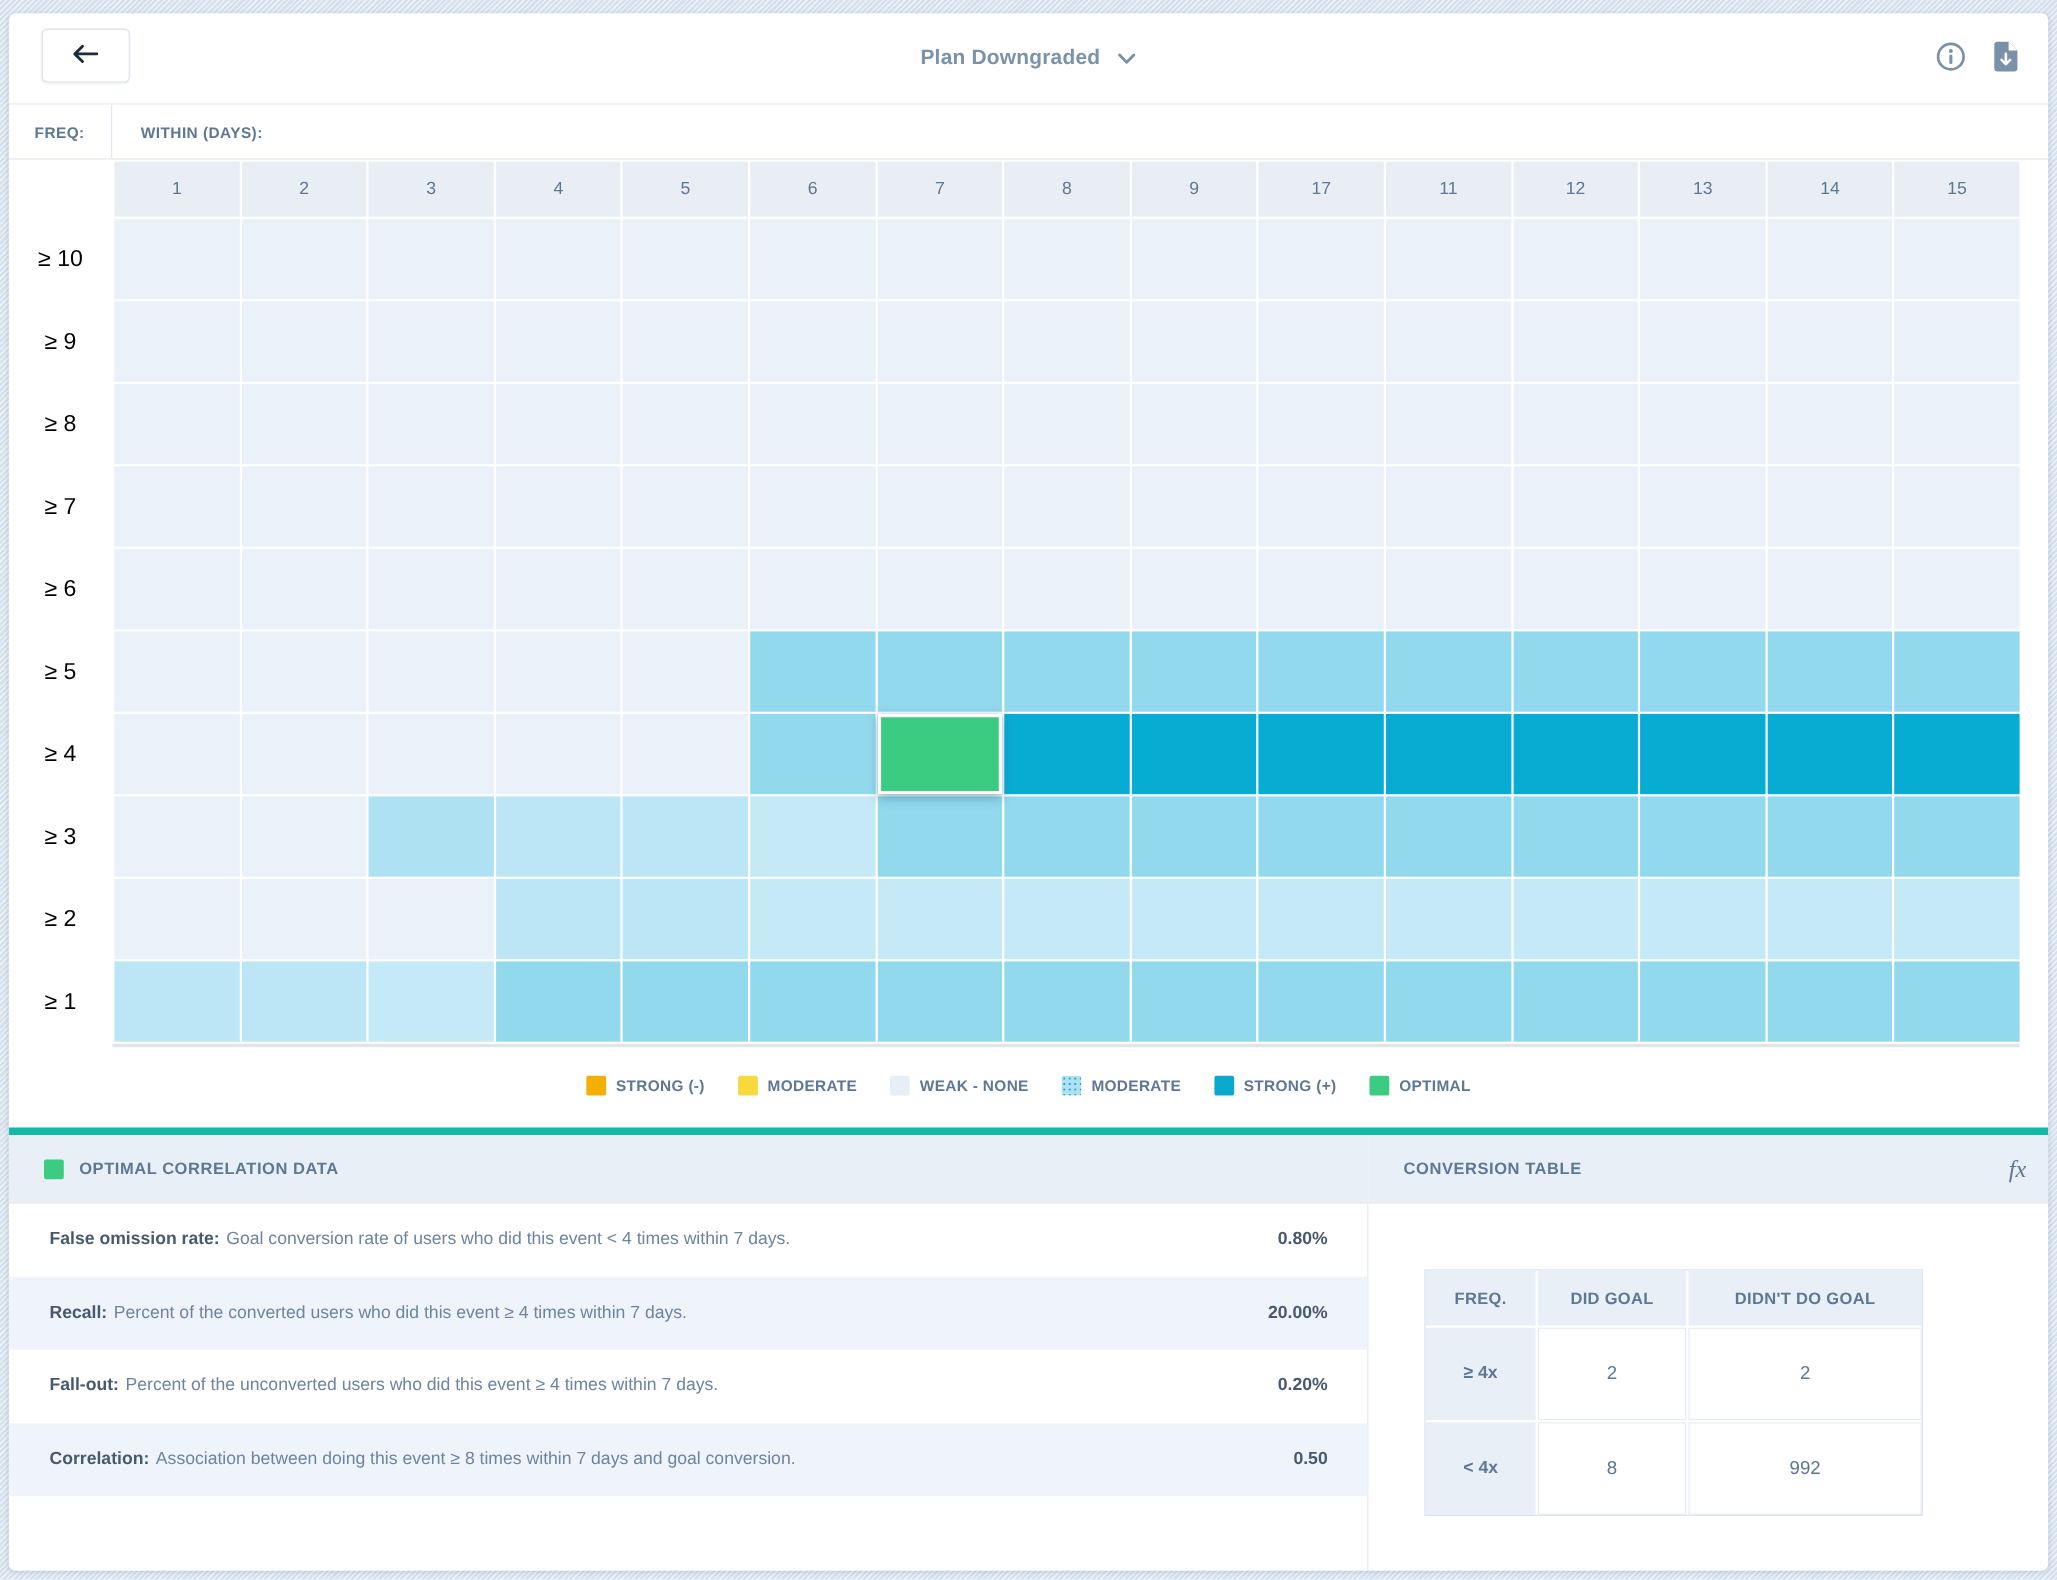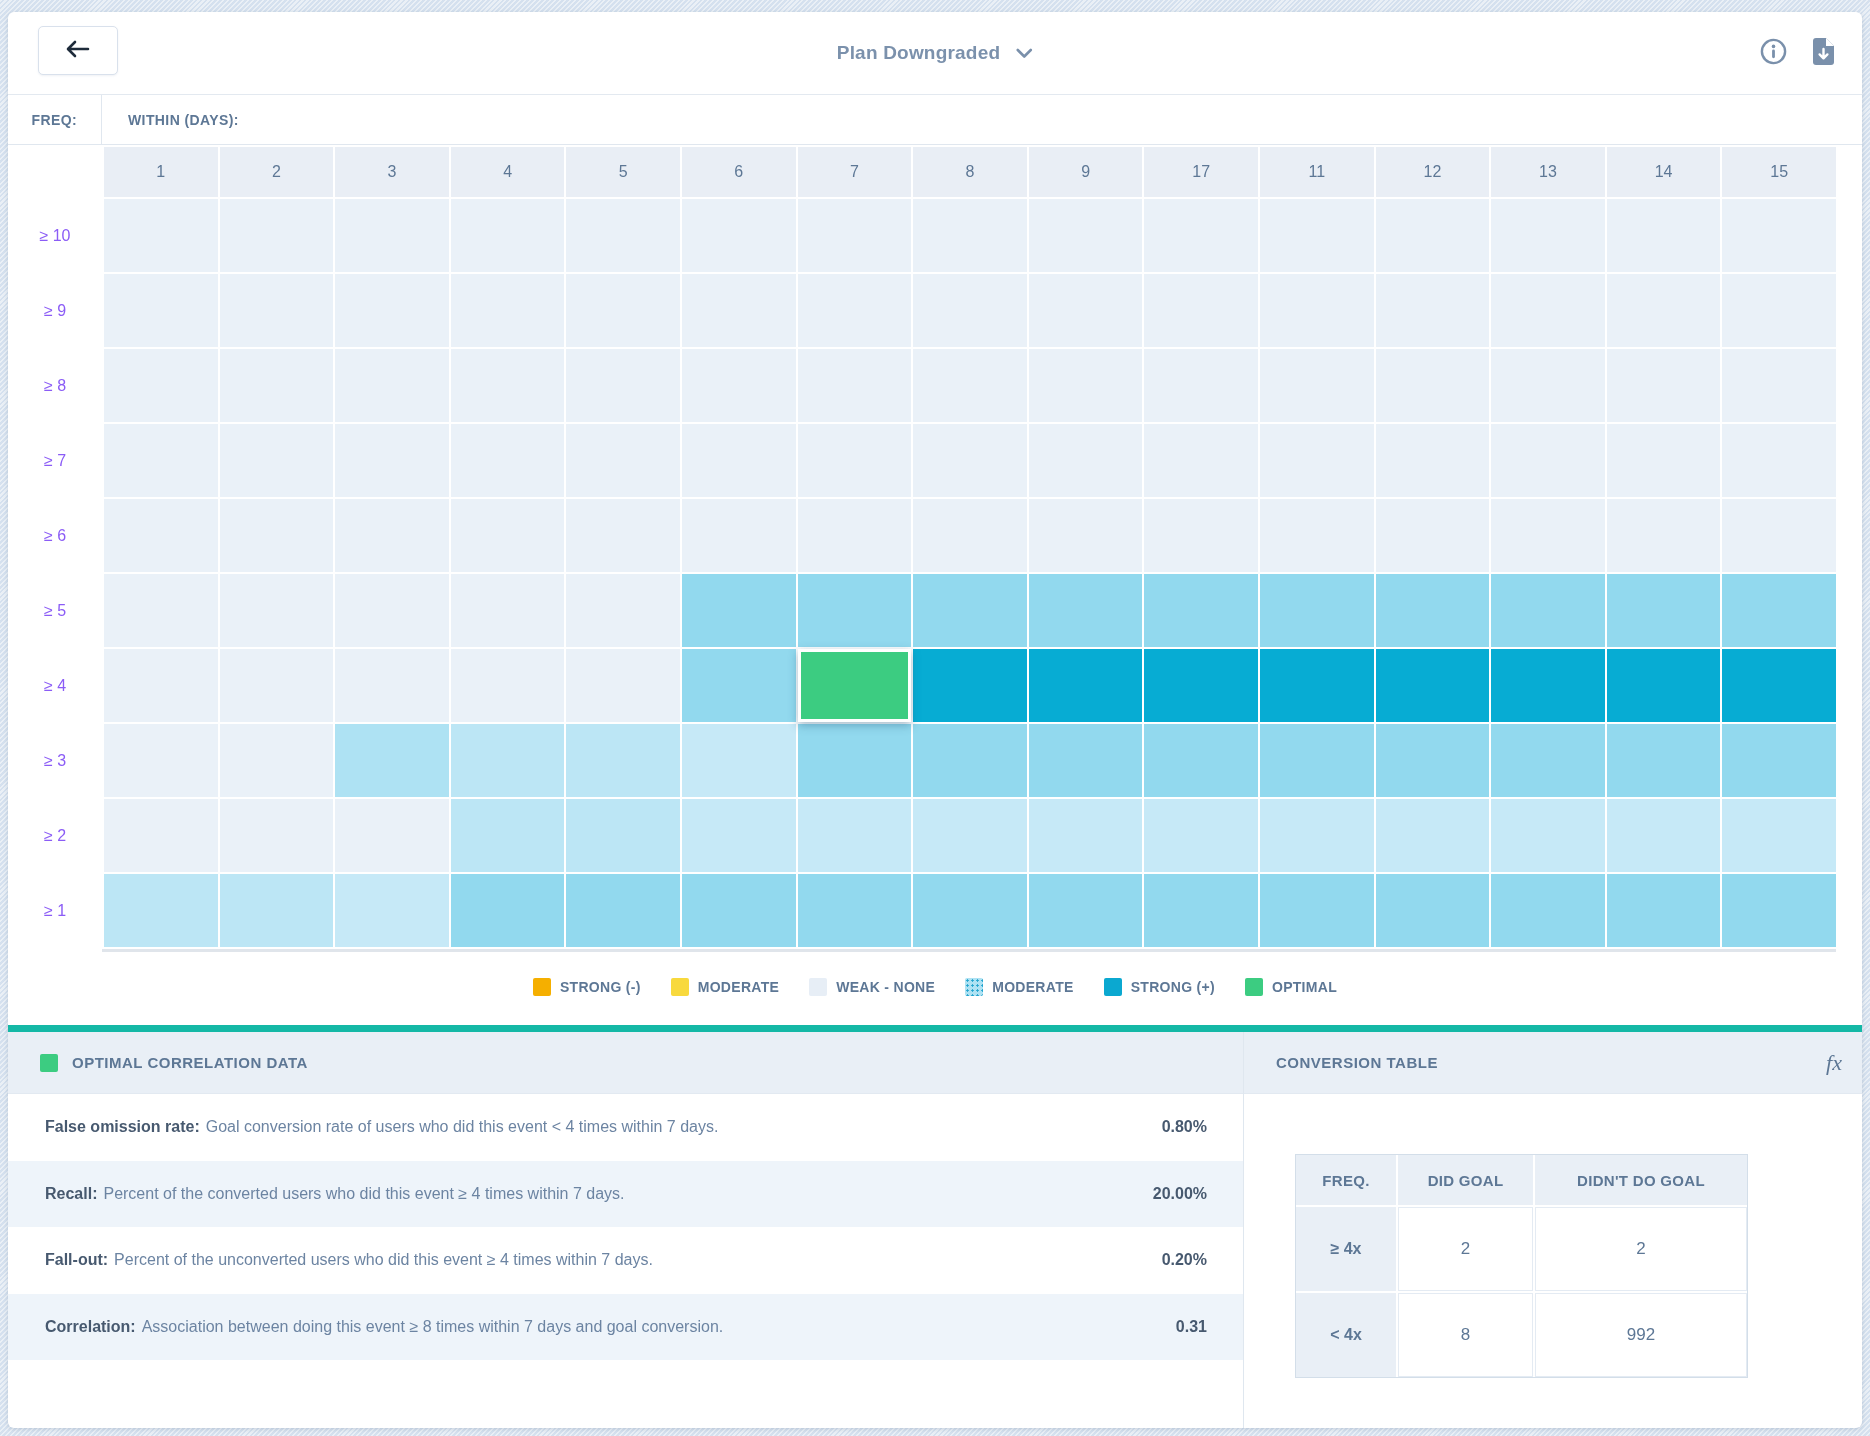--- a/index.html
+++ b/index.html
@@ -30,21 +30,21 @@
   .icon-btn { background:none; border:none; cursor:pointer; display:flex; align-items:center; justify-content:center; }
   
   .freq-row { height:50px; flex:0 0 50px; display:flex; align-items:stretch; border-bottom:1px solid #e0e7ef; }
   .freq-cell { width:94px; flex:0 0 94px; border-right:1px solid #e0e7ef; display:flex; align-items:center; justify-content:flex-end; padding-right:24px; }
   .within-cell { flex:1; display:flex; align-items:center; padding-left:26px; }
   .hdr-label { font-size:14px; font-weight:bold; color:#5d7795; letter-spacing:.4px; }
   
   .grid-wrap { padding:2px 26px 0 0; position:relative; }
   .grid-row { display:grid; grid-template-columns:94px repeat(15, 1fr); gap:2px; margin-bottom:2px; }
   .grid-row.headers .cell { background:#e9eef5; height:50px; color:#5d7795; font-size:16px; }
-  .grid-row .rowlabel { background:#fff; display:flex; align-items:center; justify-content:center; color:#8b5cf6; font-size:16px; }
+  .grid-row .rowlabel { background:#fff; display:flex; align-items:center; justify-content:center; color:#000000; font-size:21px; }
   .cell { height:73px; display:flex; align-items:center; justify-content:center; }
   .cell.O { box-shadow:inset 0 0 0 3px #ffffff, 0 3px 9px rgba(45,95,130,.45); position:relative; z-index:2; }
   .grid-wrap::after { content:""; position:absolute; left:94px; right:26px; bottom:-3px; height:3px; background:#cfd7e0; opacity:.65; }
   
   .legend { height:76px; flex:0 0 76px; display:flex; align-items:center; justify-content:center; gap:30px; }
   .legend-item { display:flex; align-items:center; gap:9px; }
   .legend-swatch { width:18px; height:18px; border-radius:2px; flex:0 0 18px; }
   .legend-label { font-size:14px; font-weight:bold; color:#5d7795; letter-spacing:.3px; }
   
   .bottom { flex:1; display:flex; border-top:7px solid #14b8a6; min-height:0; }
@@ -367,21 +367,21 @@
             <div class="stat-value">20.00%</div>
           </div>
           <div class="stat-row">
             <div class="stat-label">Fall-out:</div>
             <div class="stat-desc">Percent of the unconverted users who did this event ≥ 4 times within 7 days.</div>
             <div class="stat-value">0.20%</div>
           </div>
           <div class="stat-row">
             <div class="stat-label">Correlation:</div>
             <div class="stat-desc">Association between doing this event ≥ 8 times within 7 days and goal conversion.</div>
-            <div class="stat-value">0.31</div>
+            <div class="stat-value">0.50</div>
           </div>
         </div>
     </div>
     <div class="panel-right">
       <div class="panel-header">
         <span class="ph-title">CONVERSION TABLE</span>
         <span class="fx">fx</span>
       </div>
       <div class="conv-wrap">
         <div class="conv-grid" id="convGrid">

